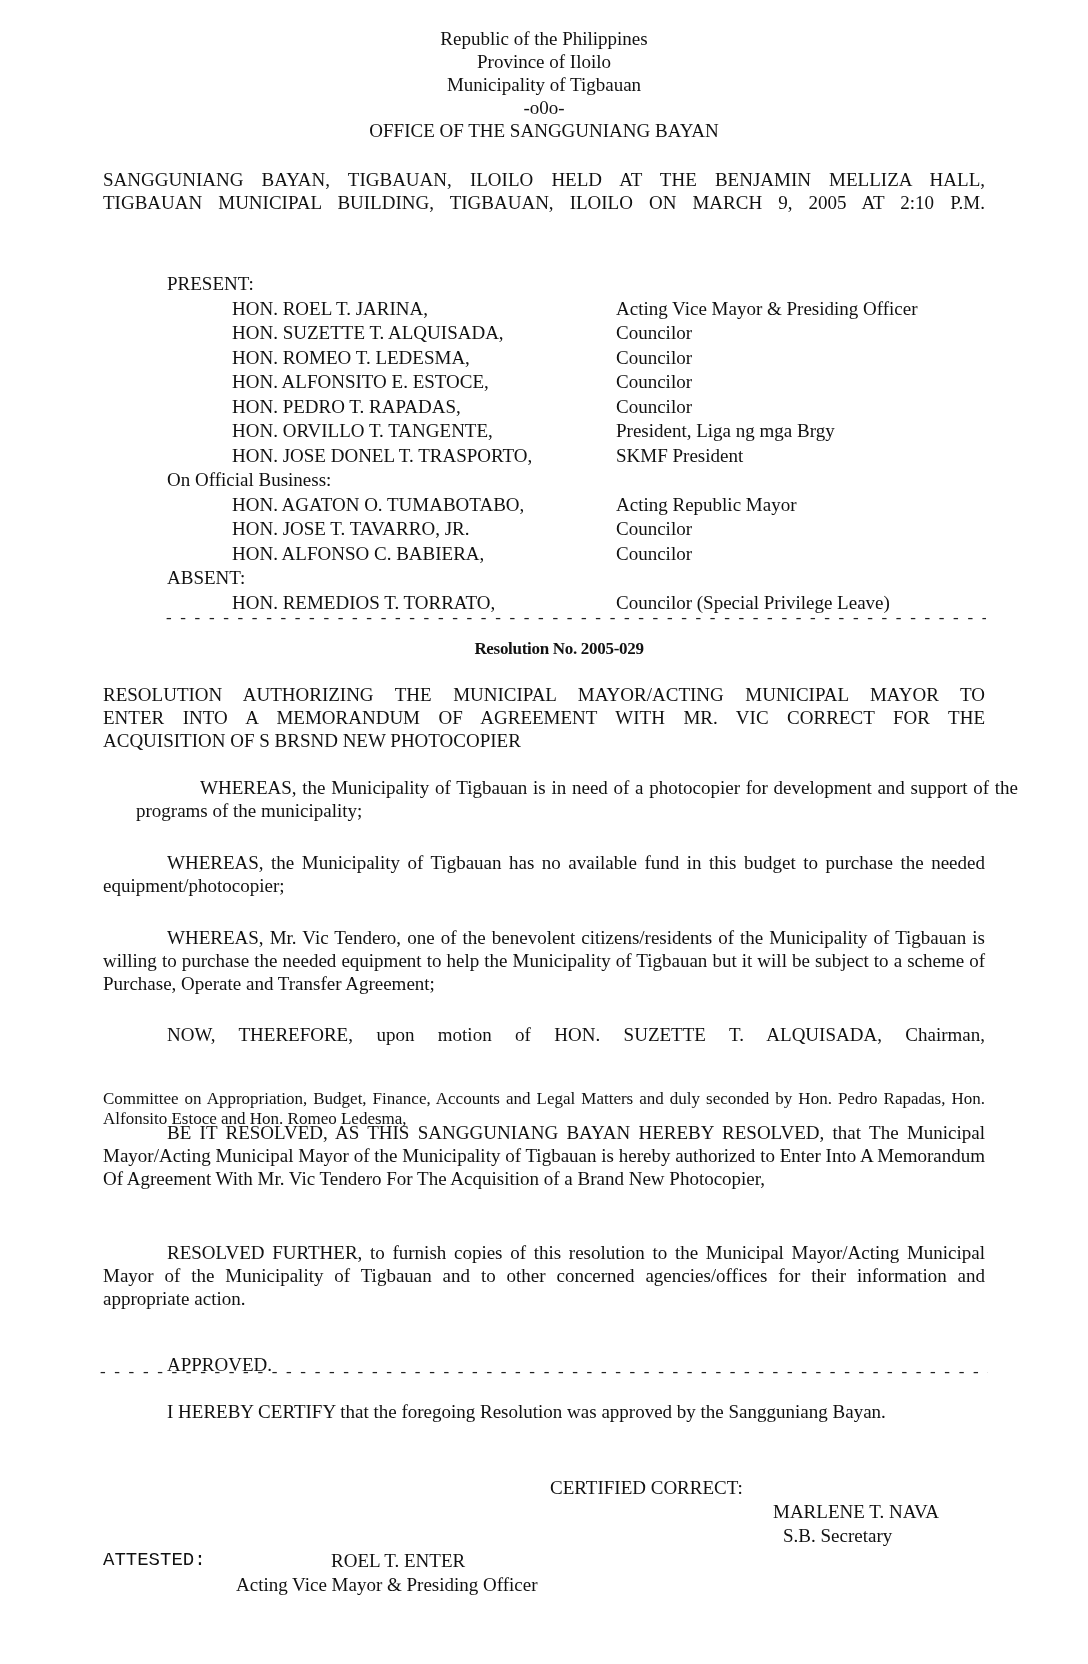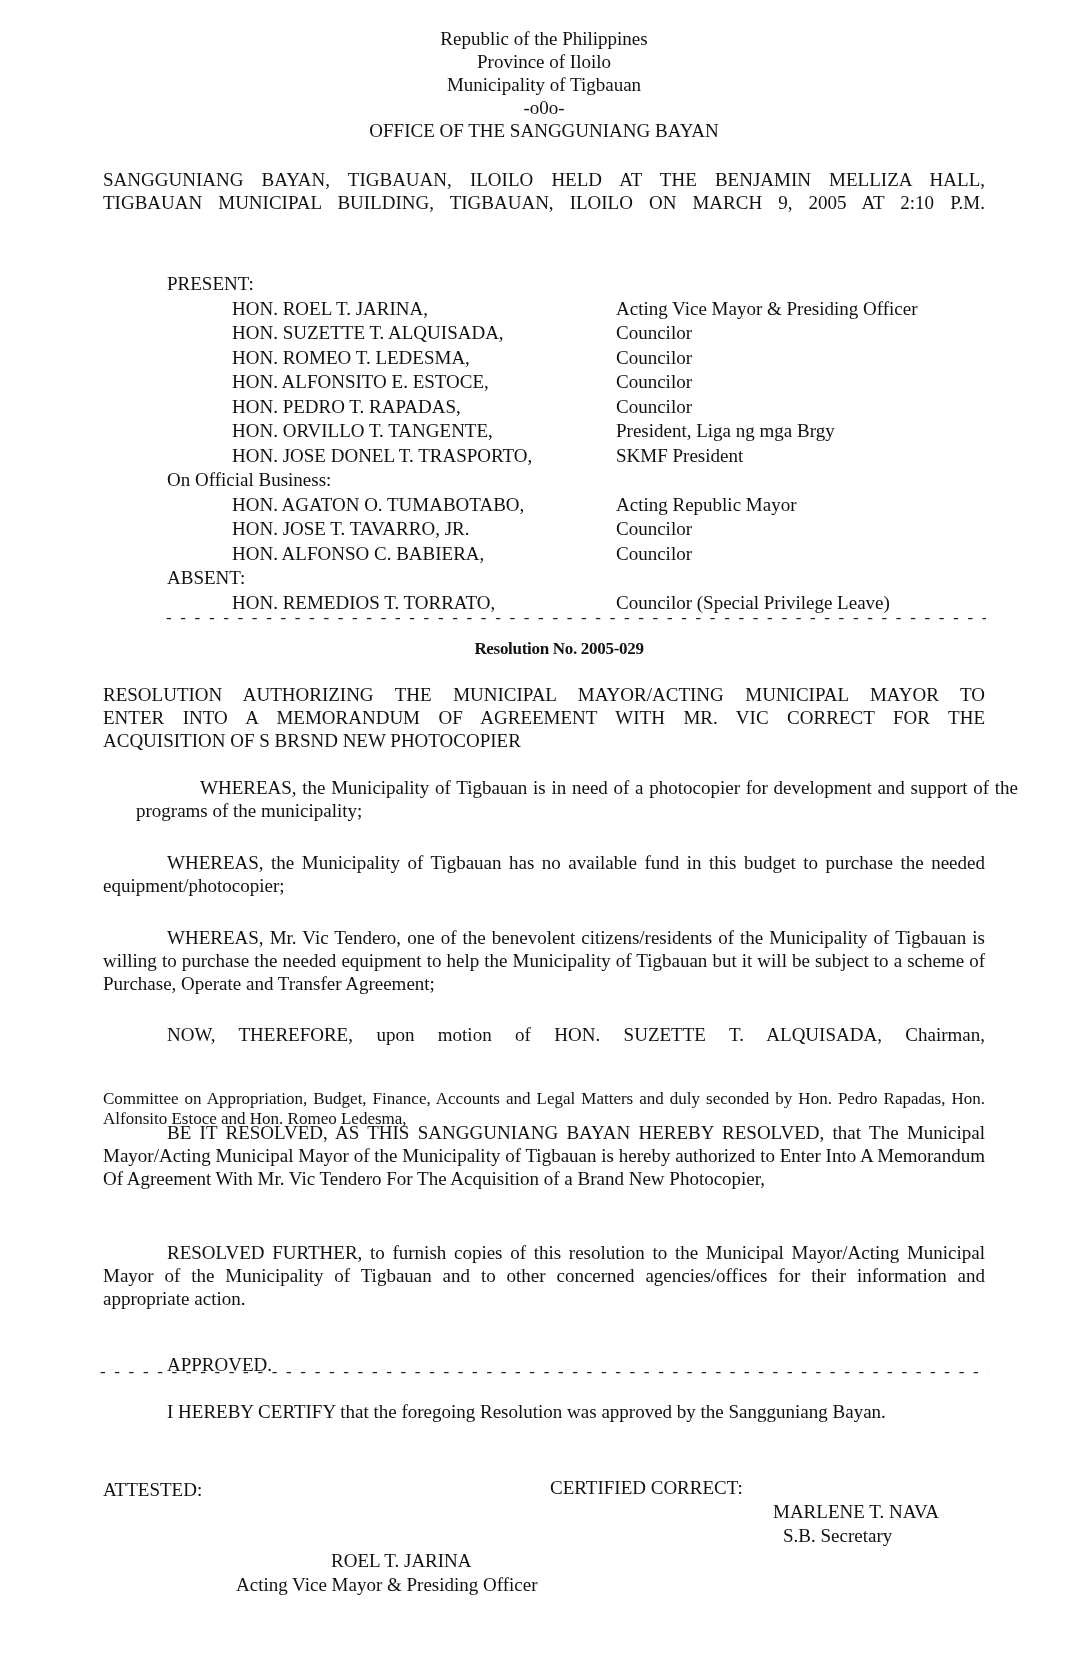--- a/index.html
+++ b/index.html
@@ -118,17 +118,17 @@
   <div class="abs" style="top:1337px; left:167px;">APPROVED.</div>
 
   <div class="dash" style="top:1360px; left:100px; width:888px;">- - - - - - - - - - - - - - - - - - - - - - - - - - - - - - - - - - - - - - - - - - - - - - - - - - - - - - - - - - - - - - - - - - - - - - - - - - -</div>
 
   <div class="abs" style="top:1384px; left:167px;">I HEREBY CERTIFY that the foregoing Resolution was approved by the Sangguniang Bayan.</div>
 
   <div class="abs" style="top:1460px; left:550px;">CERTIFIED CORRECT:</div>
   <div class="abs" style="top:1484px; left:773px;">MARLENE T. NAVA</div>
   <div class="abs" style="top:1508px; left:783px;">S.B. Secretary</div>
 
-  <div class="abs" style="top:1462px; left:103px;">ATTESTED:</div>
-  <div class="abs" style="top:1533px; left:331px;">ROEL T. JARINA</div>
+  <div class="abs" style="top:1533px; left:103px;font-family:Liberation Mono, monospace;">ATTESTED:</div>
+  <div class="abs" style="top:1533px; left:331px;">ROEL T. ENTER</div>
   <div class="abs" style="top:1557px; left:236px;">Acting Vice Mayor &amp; Presiding Officer</div>
 
 </div>
 
 </body></html>

